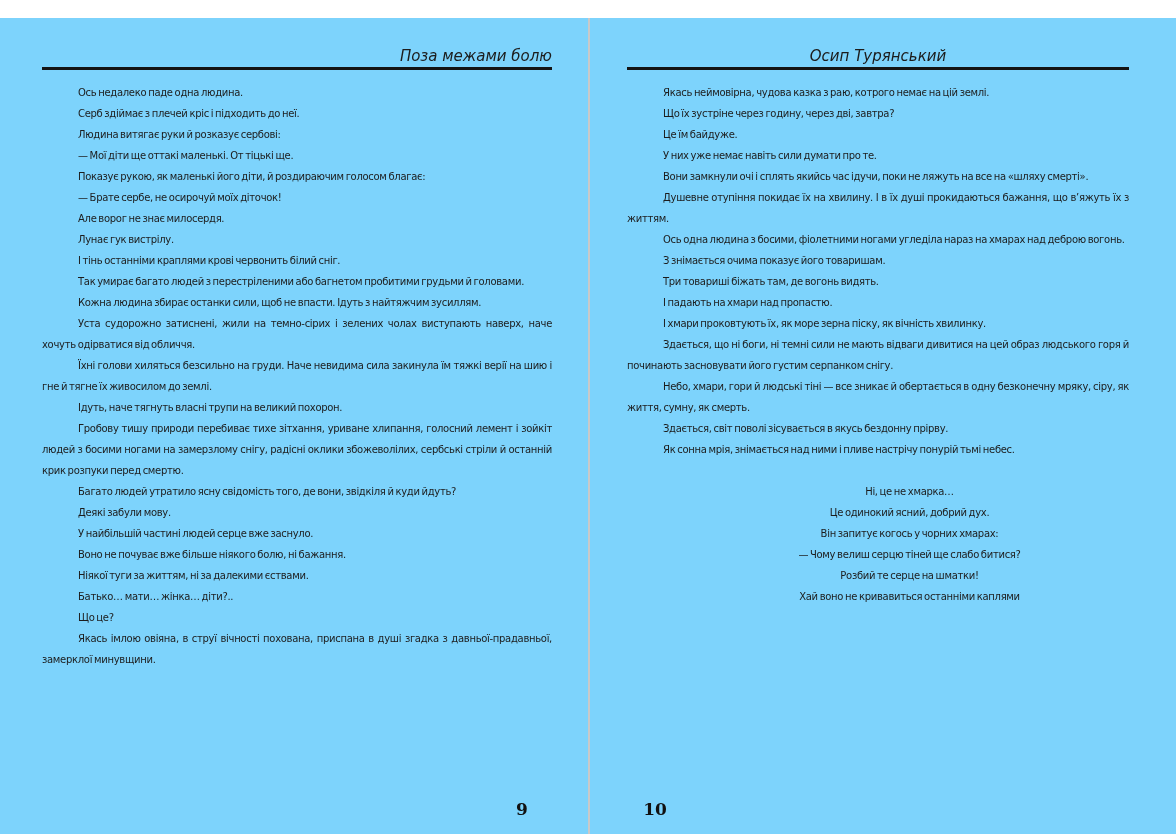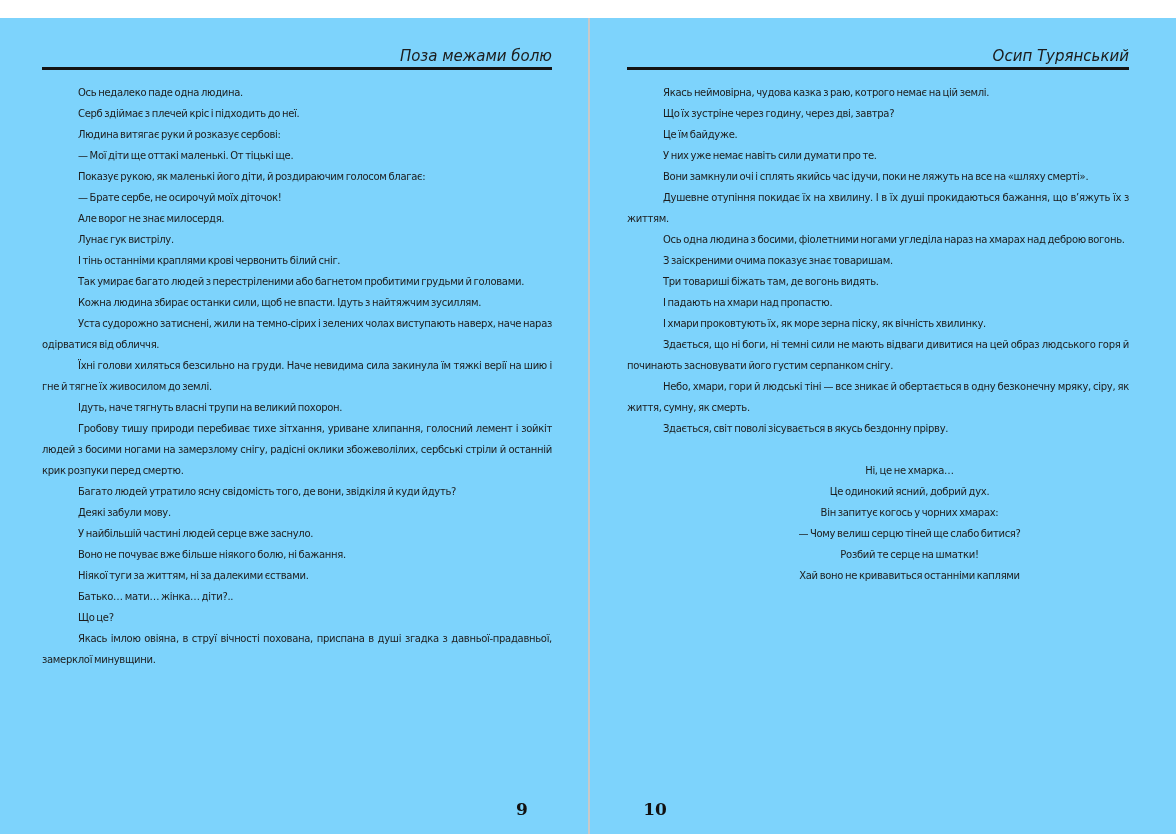--- a/index.html
+++ b/index.html
@@ -38,21 +38,21 @@
     position: absolute;
     top: 29px;
     left: 0;
     right: 0;
     font-size: 15px;
     font-style: italic;
     color: #1c1c1c;
     white-space: nowrap;
   }
   .page-left  .page-header { text-align: right; }
-  .page-right .page-header { text-align: right; }
+  .page-right .page-header { text-align: center; }
 
   .header-rule {
     position: absolute;
     top: 49px;
     left: 0;
     right: 0;
     height: 3px;
     background: #141414;
   }
 
@@ -105,21 +105,21 @@
         <p class="para">Серб здіймає з плечей кріс і підходить до неї.</p>
         <p class="para">Людина витягає руки й розказує сербові:</p>
         <p class="para">— Мої діти ще оттакі маленькі. От тіцькі ще.</p>
         <p class="para">Показує рукою, як маленькі його діти, й роздираючим голосом благає:</p>
         <p class="para">— Брате сербе, не осирочуй моїх діточок!</p>
         <p class="para">Але ворог не знає милосердя.</p>
         <p class="para">Лунає гук вистрілу.</p>
         <p class="para">І тінь останніми краплями крові червонить білий сніг.</p>
         <p class="para">Так умирає багато людей з перестріленими або багнетом пробитими грудьми й головами.</p>
         <p class="para">Кожна людина збирає останки сили, щоб не впасти. Ідуть з найтяжчим зусиллям.</p>
-        <p class="para">Уста судорожно затиснені, жили на темно-сірих і зелених чолах виступають наверх, наче нараз одірватися від обличчя.</p>
+        <p class="para">Уста судорожно затиснені, жили на темно-сірих і зелених чолах виступають наверх, наче хочуть одірватися від обличчя.</p>
         <p class="para">Їхні голови хиляться безсильно на груди. Наче невидима сила закинула їм тяжкі верії на шию і гне й тягне їх живосилом до землі.</p>
         <p class="para">Ідуть, наче тягнуть власні трупи на великий похорон.</p>
         <p class="para">Гробову тишу природи перебиває тихе зітхання, уриване хлипання, голосний лемент і зойкіт людей з босими ногами на замерзлому снігу, радісні оклики збожеволілих, сербські стріли й останній крик розпуки перед смертю.</p>
         <p class="para">Багато людей утратило ясну свідомість того, де вони, звідкіля й куди йдуть?</p>
         <p class="para">Деякі забули мову.</p>
         <p class="para">У найбільшій частині людей серце вже заснуло.</p>
         <p class="para">Воно не почуває вже більше ніякого болю, ні бажання.</p>
         <p class="para">Ніякої туги за життям, ні за далекими єствами.</p>
         <p class="para">Батько… мати… жінка… діти?..</p>
         <p class="para">Що це?</p>
@@ -135,27 +135,28 @@
     <div class="header-rule"></div>
     <div class="page-body">
       <div>
           <p class="para">Якась неймовірна, чудова казка з раю, котрого немає на цій землі.</p>
           <p class="para">Що їх зустріне через годину, через дві, завтра?</p>
           <p class="para">Це їм байдуже.</p>
           <p class="para">У них уже немає навіть сили думати про те.</p>
           <p class="para">Вони замкнули очі і сплять якийсь час ідучи, поки не ляжуть на все на «шляху смерті».</p>
           <p class="para">Душевне отупіння покидає їх на хвилину. І в їх душі прокидаються бажання, що в’яжуть їх з життям.</p>
           <p class="para">Ось одна людина з босими, фіолетними ногами угледіла нараз на хмарах над деброю вогонь.</p>
-          <p class="para">З заіскреними очима показує знає товаришам.</p>
+          <p class="para">З знімається очима показує його товаришам.</p>
           <p class="para">Три товариші біжать там, де вогонь видять.</p>
           <p class="para">І падають на хмари над пропастю.</p>
           <p class="para">І хмари проковтують їх, як море зерна піску, як вічність хвилинку.</p>
           <p class="para">Здається, що ні боги, ні темні сили не мають відваги дивитися на цей образ людського горя й починають засновувати його густим серпанком снігу.</p>
           <p class="para">Небо, хмари, гори й людські тіні — все зникає й обертається в одну безконечну мряку, сіру, як життя, сумну, як смерть.</p>
           <p class="para">Здається, світ поволі зісувається в якусь бездонну прірву.</p>
+          <p class="para">Як сонна мрія, знімається над ними і пливе настрічу понурій тьмі небес.</p>
         </div>
       <div class="quote-block">
           <p class="para">Ні, це не хмарка…</p>
           <p class="para">Це одинокий ясний, добрий дух.</p>
           <p class="para">Він запитує когось у чорних хмарах:</p>
           <p class="para">— Чому велиш серцю тіней ще слабо битися?</p>
           <p class="para">Розбий те серце на шматки!</p>
           <p class="para">Хай воно не кривавиться останніми каплями</p>
         </div>
     </div>

